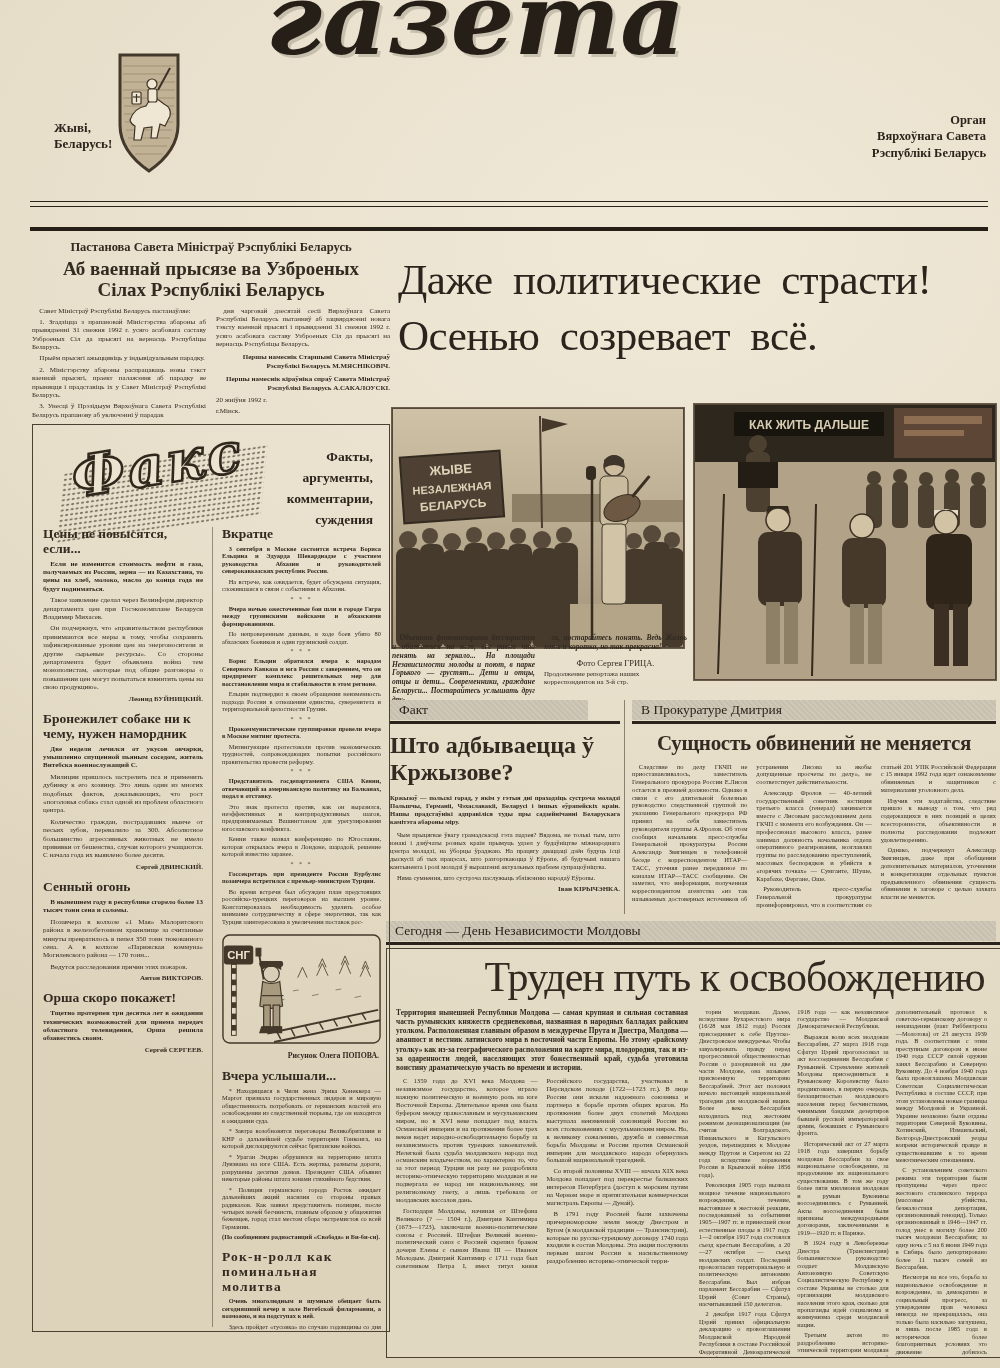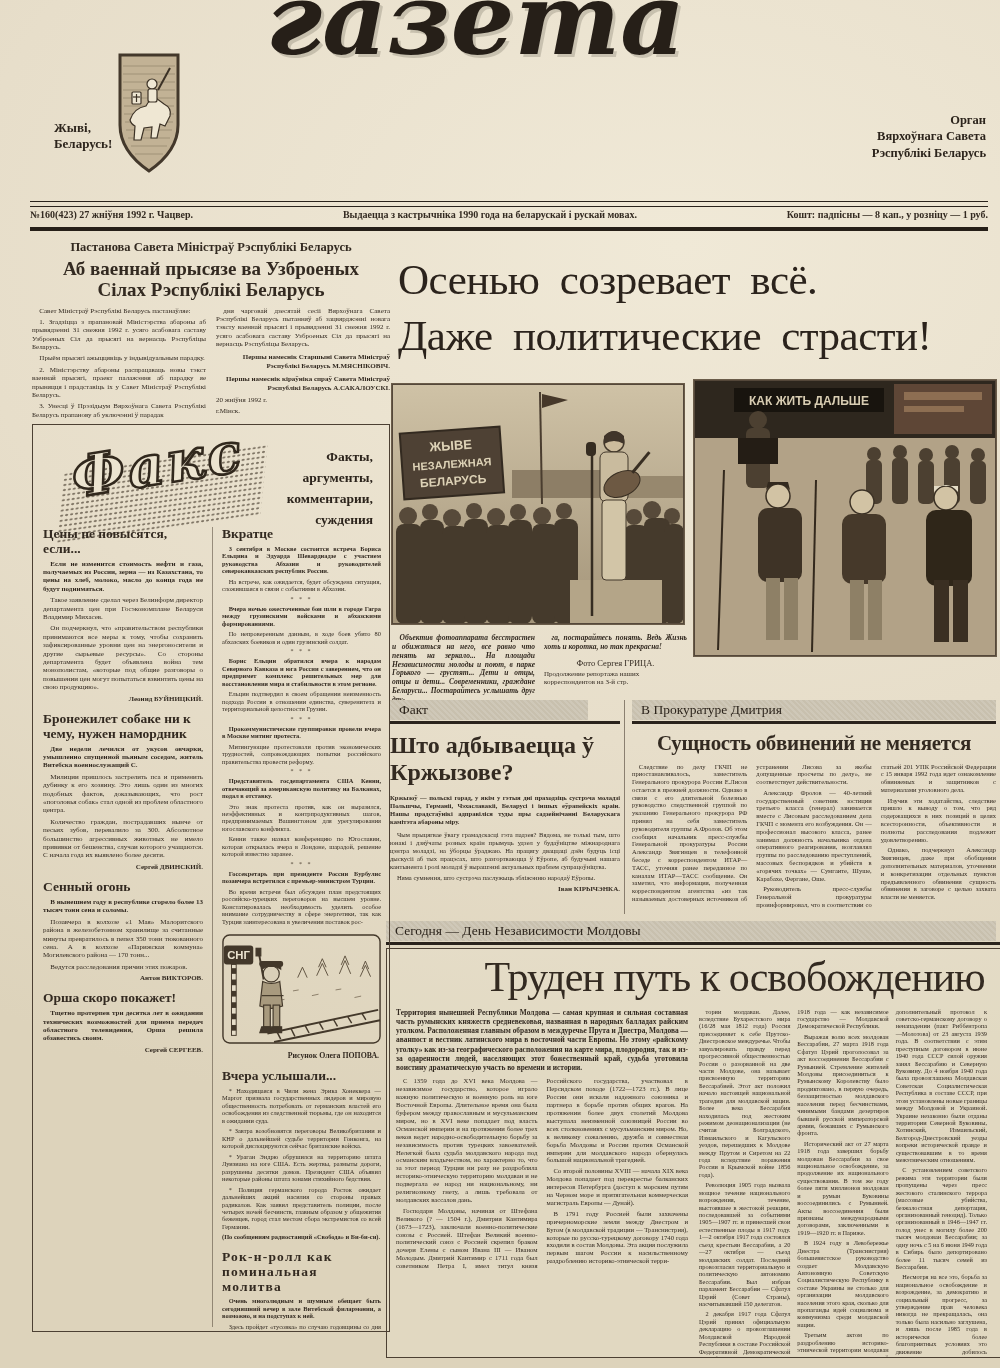--- a/index.html
+++ b/index.html
@@ -25,21 +25,21 @@
   
   .decree{left:32px;top:238px;width:358px;}
   .decree .kicker{text-align:center;font-weight:bold;font-size:12.5px;margin:2px 0 3px;}
   .decree h1{text-align:center;font-size:19px;line-height:1.12;margin:0 8px 6px;}
   .decree .cols{display:flex;gap:10px;font-size:7px;line-height:1.2;}
   .decree .dcol{width:174px;}
   .decree .sgblock{text-align:right;font-weight:bold;margin:5px 0 4px;text-indent:0;}
   .decree .dt{text-indent:0;}
   
   .main-headline{left:398px;top:252px;width:596px;font-size:43px;line-height:1.3;color:#2b231c;word-spacing:10px;letter-spacing:-.5px;}
-  .photo{background:#7dd3fc;box-shadow:0 0 0 1px #6a5c49;}
+  .photo{background:#7dd3fc;box-shadow:0 0 0 1px #6a5c49;margin-top:24px;}
   .photo-left{left:392px;top:384px;width:292px;height:240px;}
   .photo-right{left:694px;top:380px;width:302px;height:276px;}
   .caption{left:392px;top:634px;width:296px;display:flex;gap:9px;font-size:7.5px;line-height:1.18;}
   .caption .ccol{width:143px;}
   .caption p{font-style:italic;font-weight:bold;text-align:justify;margin:0;text-indent:1em;}
   .caption .credit{font-style:normal;text-align:center;font-size:8.5px;margin-top:6px;text-indent:0;}
   .caption .cont{font-style:normal;font-size:7px;margin-top:2px;text-indent:0;}
   
   .secbar{background:#c8c0ae;height:20px;font-size:13.5px;font-weight:normal;
     padding:2px 0 0 9px;box-sizing:border-box;color:#2c241c;
@@ -128,25 +128,20 @@
       </div>
     <div class="abs mast-title">
       <div class="t2">газета</div>
     </div>
     <div class="abs organ">
         <div class="organ-line">Орган</div>
         <div class="organ-line">Вярхоўнага Савета</div>
         <div class="organ-line">Рэспублікі Беларусь</div>
       </div>
     <div class="abs mast-rule-double"></div>
-    <div class="abs dateline">
-      <span>№160(423) 27 жніўня 1992 г. Чацвер.</span>
-      <span>Выдаецца з кастрычніка 1990 года на беларускай і рускай мовах.</span>
-      <span>Кошт: падпісны — 8 кап., у розніцу — 1 руб.</span>
-    </div>
     <div class="abs mast-rule-thick"></div>
   </div>
 
   <div class="abs decree">
     <div class="kicker">Пастанова Савета Міністраў Рэспублікі Беларусь</div>
     <h1>Аб ваеннай прысязе ва Узброеных Сілах Рэспублікі Беларусь</h1>
     <div class="cols">
       <div class="dcol jp">
           <p class="">Савет Міністраў Рэспублікі Беларусь пастанаўляе:</p>
           <p class="">1. Згадзіцца з прапановай Міністэрства абароны аб прывядзенні 31 снежня 1992 г. усяго асабовага саставу Узброеных Сіл да прысягі на вернасць Рэспубліцы Беларусь.</p>
@@ -160,22 +155,22 @@
           </div>
         <p class="sgblock">Першы намеснік Старшыні Савета Міністраў Рэспублікі Беларусь М.МЯСНІКОВІЧ.</p>
         <p class="sgblock">Першы намеснік кіраўніка спраў Савета Міністраў Рэспублікі Беларусь А.САКАЛОУСКІ.</p>
         <p class="dt">20 жніўня 1992 г.</p>
         <p class="dt">г.Мінск.</p>
       </div>
     </div>
   </div>
 
   <div class="abs main-headline">
+    <div>Даже политические страсти!</div>
     <div>Осенью созревает всё.</div>
-    <div>Даже политические страсти!</div>
   </div>
 
   <div class="abs photo photo-left">
     <svg width="292" height="240" viewBox="0 0 292 240">
       <defs>
         <linearGradient id="sky1" x1="0" y1="0" x2="0" y2="1">
           <stop offset="0" stop-color="#cfc2a6"></stop>
             <stop offset="1" stop-color="#a4957a"></stop>
         </linearGradient>
       </defs>

